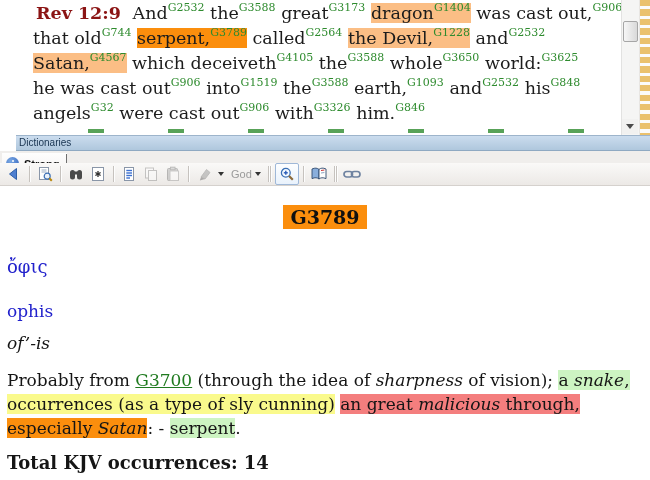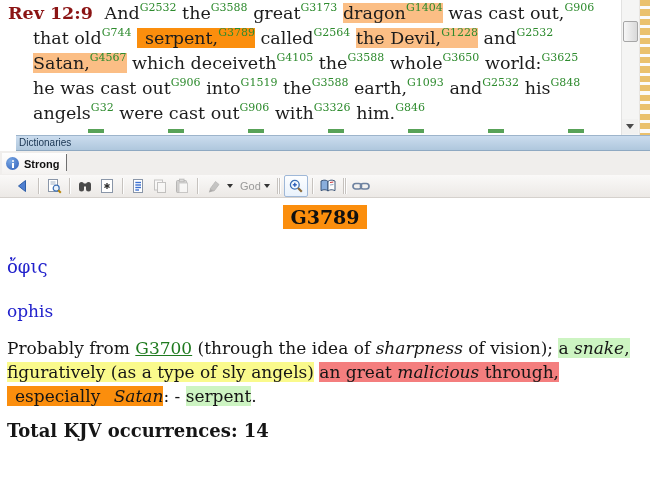--- a/index.html
+++ b/index.html
@@ -5,24 +5,24 @@
   html,body{margin:0;padding:0;}
   body{
     position:relative; width:650px; height:480px; overflow:hidden;
     background:#fff; font-family:"DejaVu Serif", serif;
   }
   
   .bible-pane{position:absolute;top:0;left:0;width:650px;height:135px;background:#fff;overflow:hidden;}
   .verse-text{position:absolute;top:1px;left:8px;right:30px;}
   .verse-line{font-size:17.5px;line-height:25px;white-space:nowrap;color:#1c1c1c;}
   .verse-line.indent{margin-left:25px;}
-  .ref{font-weight:bold;color:var(--verse-ref-red,#8B1414);}
+  .ref{font-weight:bold;color:var(--verse-ref-red,#8B1414);margin-left:28px;}
   sup.strong{color:var(--strongs-green,#2E8B2E);font-size:11px;line-height:0;position:relative;top:-1px;vertical-align:super;font-weight:normal;}
   .seg{white-space:pre;}
-  .hl-orange{background:var(--hl-orange,#FB8E0D);padding-left:8px;}
+  .hl-orange{background:var(--hl-orange,#FB8E0D);}
   .hl-lightorange{background:var(--hl-lightorange,#FBBE85);}
   .hl-yellow{background:var(--hl-yellow,#FAFA8C);}
   .hl-green{background:var(--hl-green,#CDF4C2);}
   .hl-red{background:var(--hl-red,#F47E7E);}
   .it{font-style:italic;}
   .link{color:var(--link-green,#1F7A1F);text-decoration:underline;}
   .partial-row{position:absolute;top:129px;left:88px;width:520px;height:4px;
     background:repeating-linear-gradient(90deg,#2E8B2E 0 16px,transparent 16px 80px);opacity:.8;}
   
   .scrollbar{position:absolute;top:0;right:11px;width:17px;height:135px;background:#F5F5F4;border-left:1px solid #E2E2E1;}
@@ -39,23 +39,23 @@
   .tab-row{position:absolute;top:151px;left:0;width:650px;height:31px;background:#F0EEEC;box-sizing:border-box;border-bottom:1px solid #E6E3E0;padding-left:40px;}
   .tab{position:absolute;left:2px;top:2px;height:21px;min-width:58px;background:linear-gradient(#FEFEFE,#F4F2F0);
     display:flex;align-items:center;gap:5px;padding:0 8px 0 4px;box-sizing:border-box;
     font-family:"Liberation Sans",sans-serif;font-weight:bold;font-size:11px;color:#101010;}
   .tab-sep{position:absolute;left:66px;top:3px;height:17px;width:1px;background:#6f6f6f;}
   .info-icon{position:relative;width:13px;height:13px;border-radius:50%;flex:0 0 13px;
     background:radial-gradient(circle at 35% 30%,#7BA9E4,#2B5CB8);}
   .info-icon::before{content:"";position:absolute;left:5.5px;top:2.5px;width:2px;height:2px;background:#fff;border-radius:50%;}
   .info-icon::after{content:"";position:absolute;left:5.5px;top:5.5px;width:2px;height:5px;background:#fff;}
   
-  .toolbar{position:absolute;top:175px;left:0;width:650px;height:23px;box-sizing:border-box;
+  .toolbar{position:absolute;top:163px;left:0;width:650px;height:23px;box-sizing:border-box;
     background:linear-gradient(#FAF9F8,#ECE9E6);border-bottom:1px solid #D5D1CD;
-    display:flex;align-items:center;padding-left:12px;}
+    display:flex;align-items:center;padding-left:3px;}
   .tbtn{height:20px;min-width:20px;display:flex;align-items:center;justify-content:center;padding:0 1px;}
   .tsep{width:1px;height:16px;background:#C6C2BE;box-shadow:1px 0 0 #FDFDFD;margin:0 4px;flex:0 0 1px;}
   .disabled{opacity:.45;filter:grayscale(1);}
   .dd{width:0;height:0;border-left:3.5px solid transparent;border-right:3.5px solid transparent;border-top:4.5px solid #333;margin:0 3px;}
   .tint-label{font-family:"Liberation Sans",sans-serif;font-size:11px;color:#9a9a9a;margin-left:4px;}
   .zoom-box{border:1px solid #9FB8D8;border-radius:2px;background:linear-gradient(#FDFEFF,#E9F2FC);}
   
   .content{position:absolute;top:198px;left:0;width:650px;height:282px;background:#fff;color:#151515;}
   .headword-row{text-align:center;margin-top:7px;line-height:24px;}
   .headword{display:inline-block;background:var(--hl-orange,#FB8E0D);font-weight:bold;font-size:19px;padding:0 7px;color:#101010;}
@@ -196,19 +196,20 @@
     </svg>
   </div>
 </div>
 
 <div class="content">
   <div class="headword-row">
     <span class="headword">G3789</span>
   </div>
   <div class="greek">ὄφις</div>
   <div class="translit">ophis</div>
+  <div class="pron">of’-is</div>
   <div class="definition">
       <div class="def-line"><span class="seg"><span class="">Probably from </span></span><span class="seg"><span class=" link">G3700</span></span><span class="seg"><span class=""> (through the idea of </span></span><span class="seg"><span class=" it">sharpness</span></span><span class="seg"><span class=""> of vision); </span></span><span class="seg hl-green"><span class="">a </span></span><span class="seg hl-green"><span class=" it">snake</span></span><span class="seg hl-green"><span class="">,</span></span></div>
-      <div class="def-line"><span class="seg hl-yellow"><span class="">figuratively (as a type of sly angels)</span></span><span class="seg"><span class=""> </span></span><span class="seg hl-red"><span class="">an great </span></span><span class="seg hl-red"><span class=" it">malicious</span></span><span class="seg hl-red"><span class=""> through,</span></span></div>
+      <div class="def-line"><span class="seg hl-yellow"><span class="">occurrences (as a type of sly cunning)</span></span><span class="seg"><span class=""> </span></span><span class="seg hl-red"><span class="">an great </span></span><span class="seg hl-red"><span class=" it">malicious</span></span><span class="seg hl-red"><span class=""> through,</span></span></div>
       <div class="def-line"><span class="seg hl-orange"><span class="">especially </span></span><span class="seg hl-orange"><span class=" it">Satan</span></span><span class="seg"><span class="">: - </span></span><span class="seg hl-green"><span class="">serpent</span></span><span class="seg"><span class="">.</span></span></div>
     </div>
   <div class="total">Total KJV occurrences: 14</div>
 </div>
 
 </body></html>

